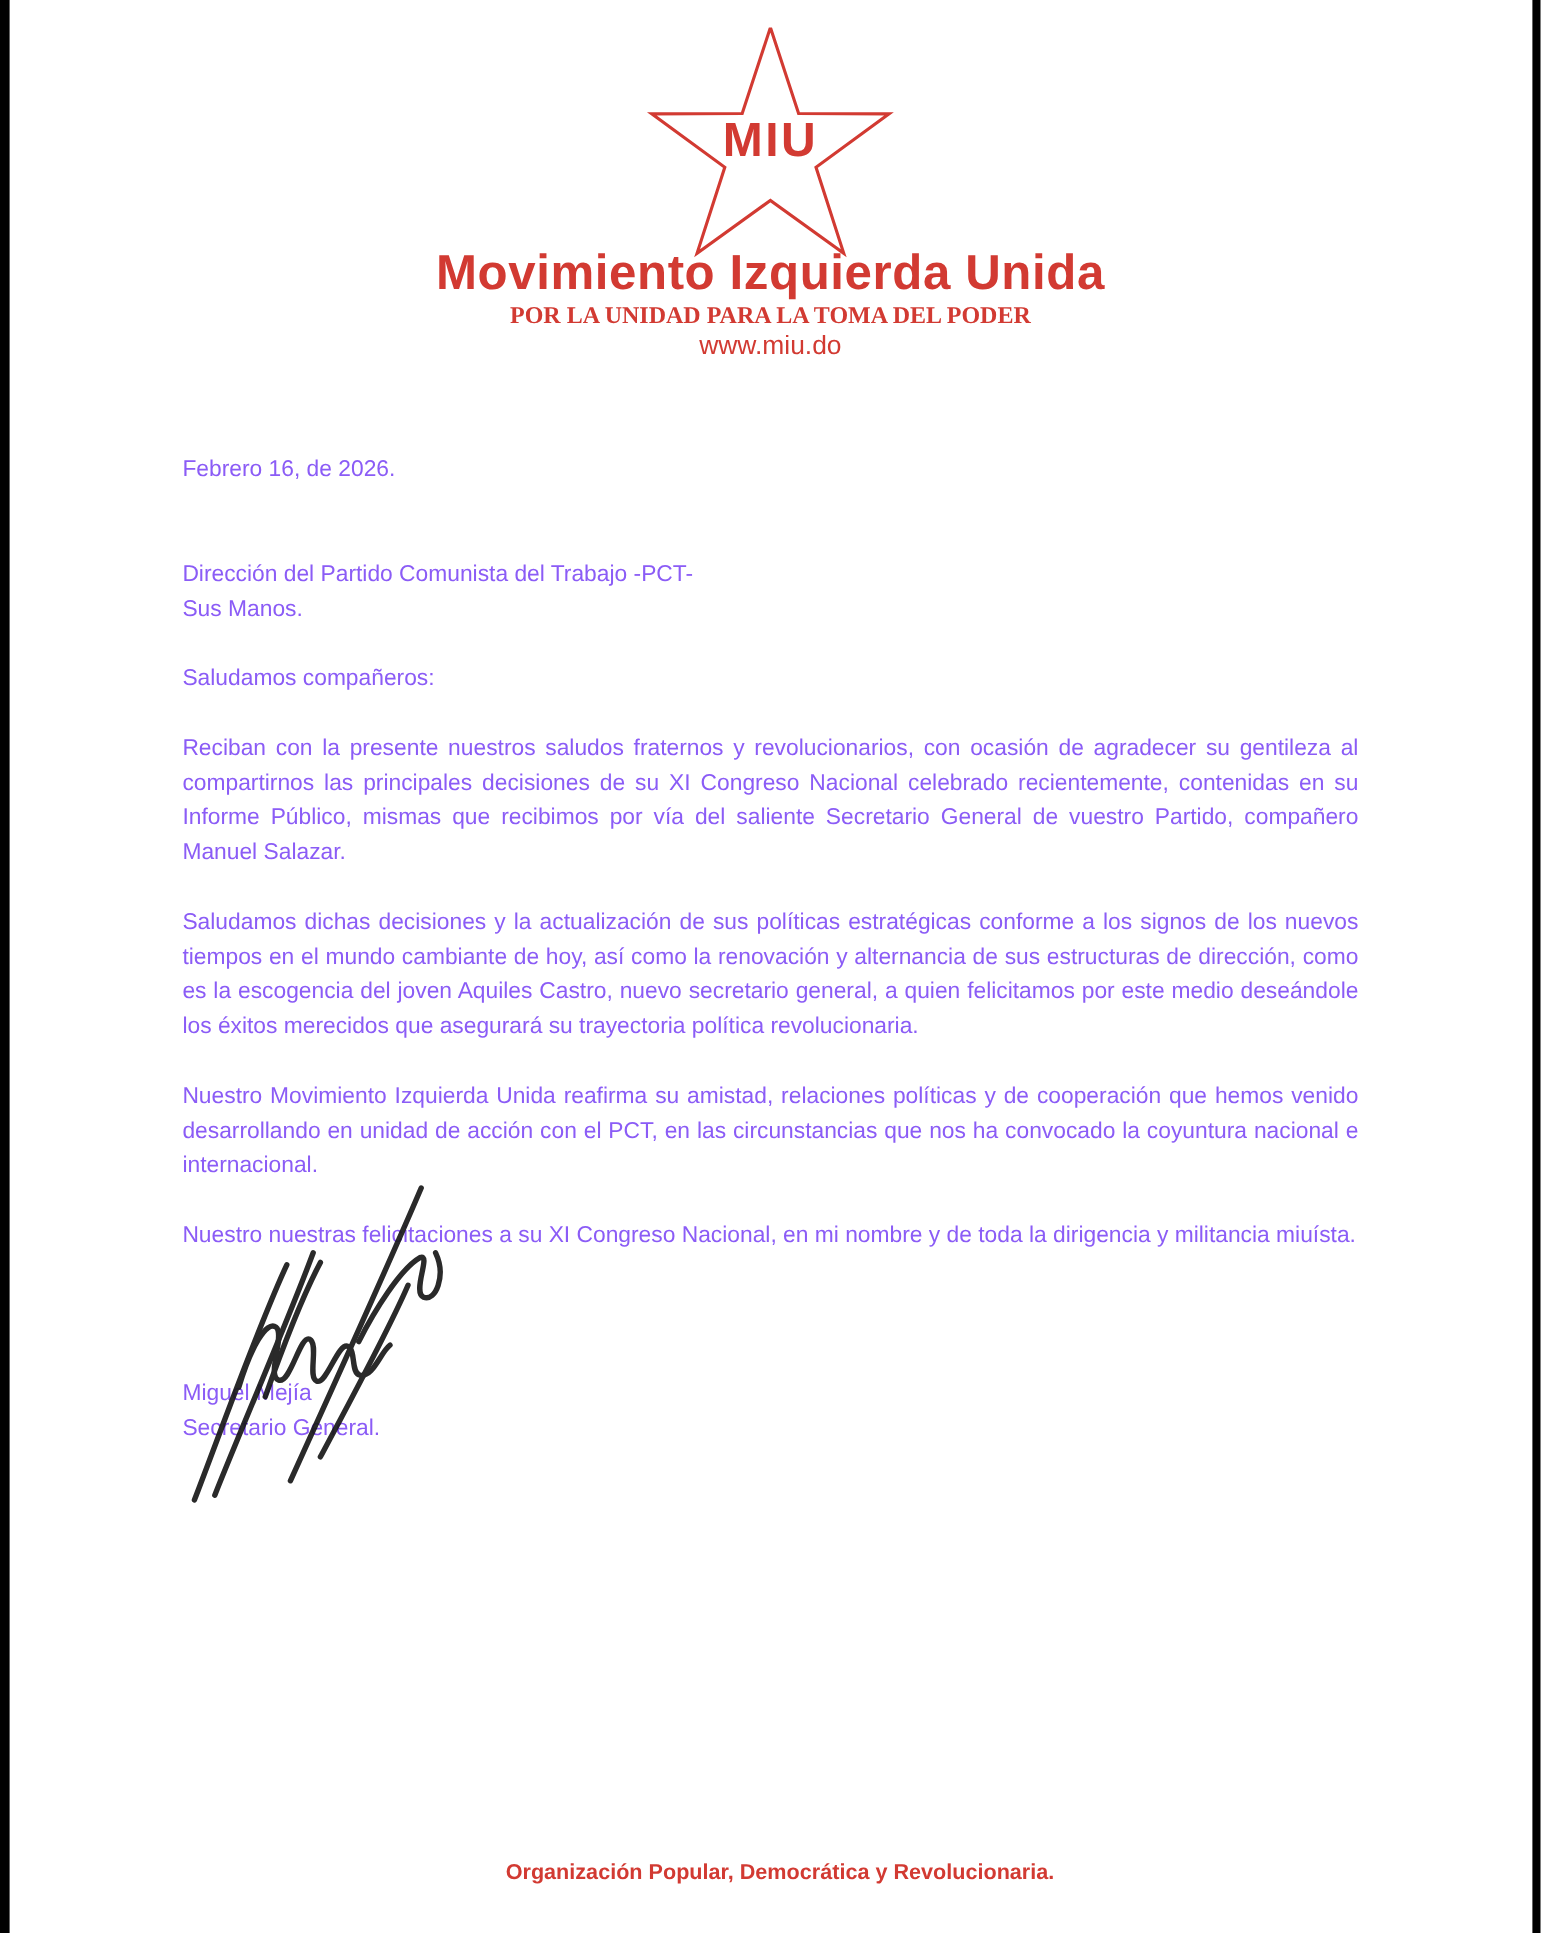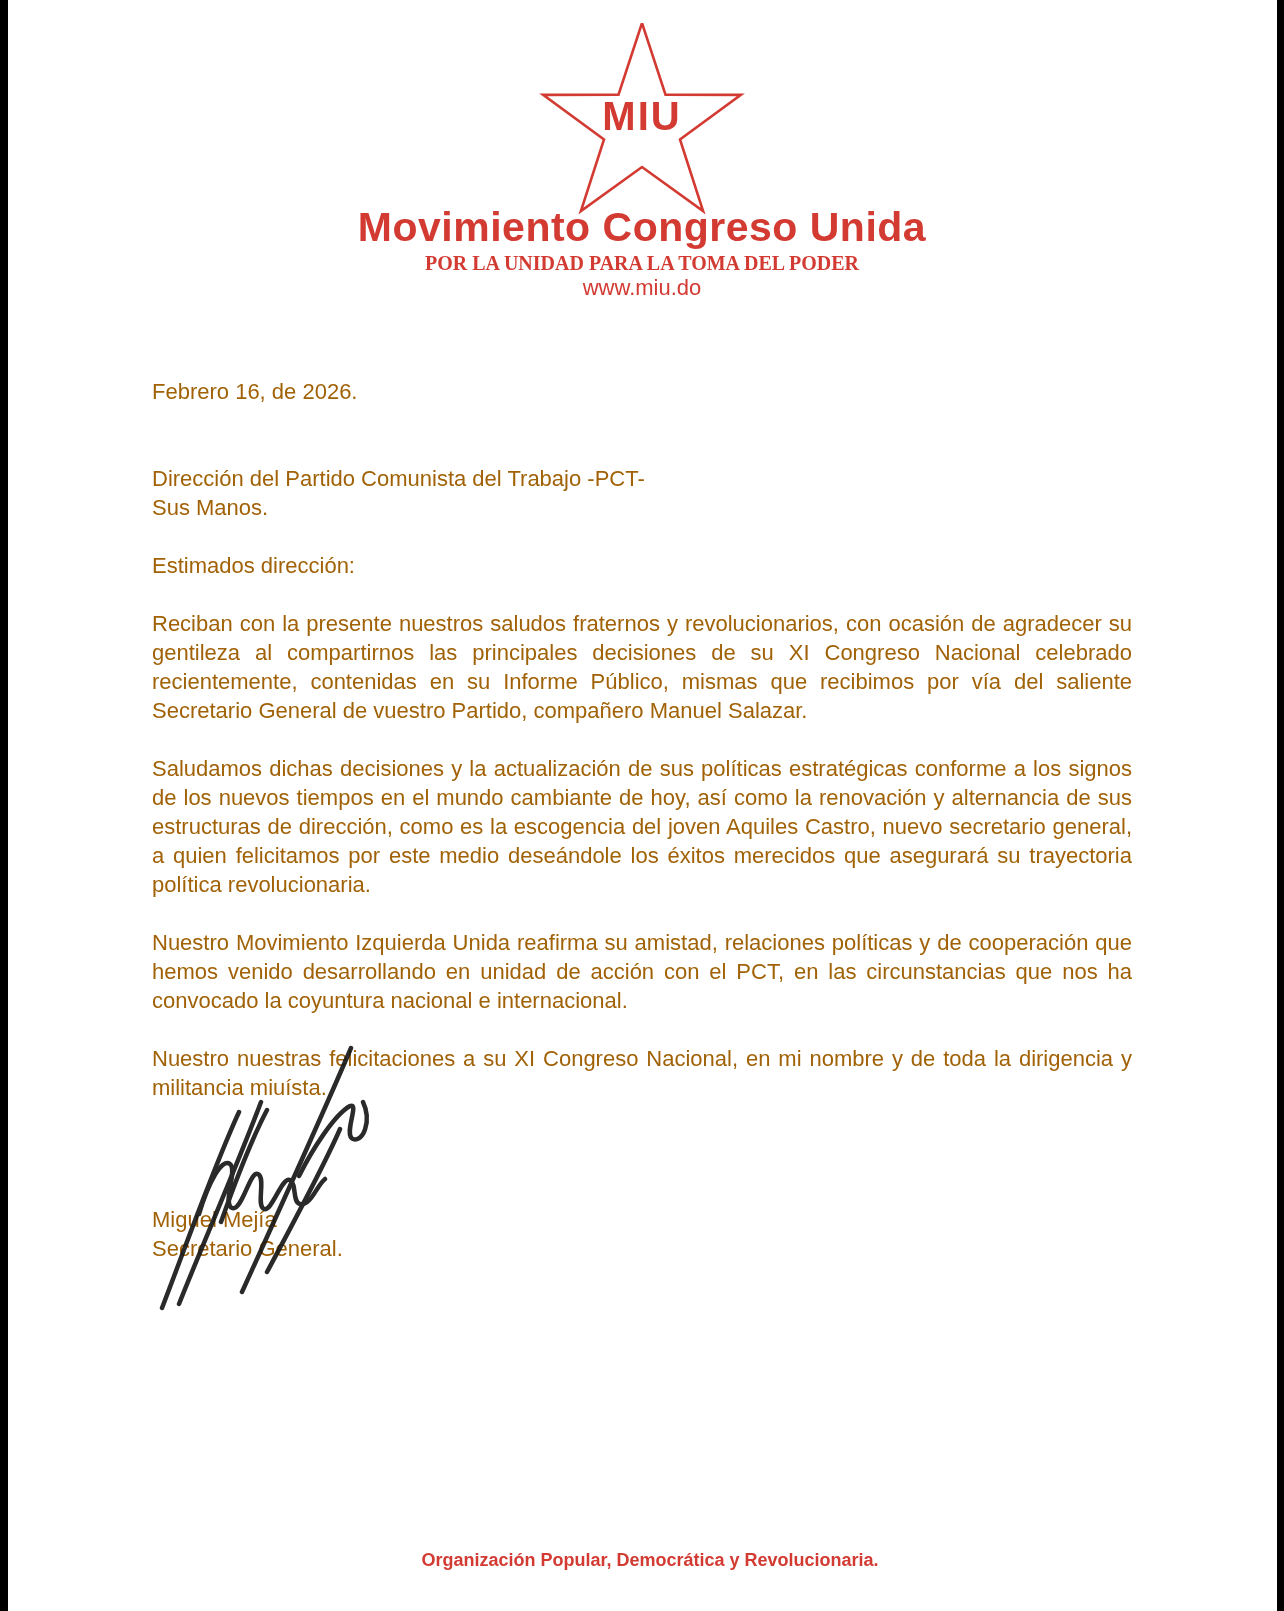--- a/index.html
+++ b/index.html
@@ -55,23 +55,23 @@
   }
   .org-website{
     font-size:22px;
     line-height:26px;
   }
 
   
   .letter-body{
     width:980px;
     margin:16px auto 0 152px;
-    font-size:22px;
+    font-size:19px;
     line-height:29px;
-    color:#a16207;
+    color:#8b5cf6;
   }
   .date-line{margin-top:76px;}
   .recipient{margin-top:58px;}
   .salutation{margin-top:29px;}
   .para{margin-top:29px;text-align:justify;}
   .bold{font-weight:normal;}
 
   
   .signature-area{
     position:relative;
@@ -107,34 +107,34 @@
   <div class="edge left"></div>
   <div class="edge right"></div>
 
   <header class="letterhead">
     <div class="star-wrap">
       <svg width="240" height="192" viewBox="0 0 240 192" xmlns="http://www.w3.org/2000/svg">
         <polygon points="120,0 143.5,71.6 218.9,71.9 158,116.4 181.1,188.1 120,144 58.9,188.1 82,116.4 21.1,71.9 96.5,71.6" fill="#ffffff" stroke="#d23a32" stroke-width="2.6"></polygon>
         <text x="120" y="107" text-anchor="middle" class="star-logo-text" font-size="40" fill="#d23a32">MIU</text>
       </svg>
     </div>
-    <div class="org-name">Movimiento Congreso Unida</div>
+    <div class="org-name">Movimiento Izquierda Unida</div>
     <div class="org-slogan">POR LA UNIDAD PARA LA TOMA DEL PODER</div>
     <div class="org-website">www.miu.do</div>
   </header>
 
   <main class="letter-body">
     <p class="date-line">Febrero 16, de 2026.</p>
 
     <div class="recipient">
       <p class="bold">Dirección del Partido Comunista del Trabajo -PCT-</p>
       <p>Sus Manos.</p>
     </div>
 
-    <p class="salutation">Estimados dirección:</p>
+    <p class="salutation">Saludamos compañeros:</p>
 
     <p class="para">Reciban con la presente nuestros saludos fraternos y revolucionarios, con ocasión de agradecer su gentileza al compartirnos las principales decisiones de su XI Congreso Nacional celebrado recientemente, contenidas en su Informe Público, mismas que recibimos por vía del saliente Secretario General de vuestro Partido, compañero Manuel Salazar.</p>
     <p class="para">Saludamos dichas decisiones y la actualización de sus políticas estratégicas conforme a los signos de los nuevos tiempos en el mundo cambiante de hoy, así como la renovación y alternancia de sus estructuras de dirección, como es la escogencia del joven Aquiles Castro, nuevo secretario general, a quien felicitamos por este medio deseándole los éxitos merecidos que asegurará su trayectoria política revolucionaria.</p>
     <p class="para">Nuestro Movimiento Izquierda Unida reafirma su amistad, relaciones políticas y de cooperación que hemos venido desarrollando en unidad de acción con el PCT, en las circunstancias que nos ha convocado la coyuntura nacional e internacional.</p>
     <p class="para">Nuestro nuestras felicitaciones a su XI Congreso Nacional, en mi nombre y de toda la dirigencia y militancia miuísta.</p>
 
     <div class="signature-area">
       <svg class="signature-ink" viewBox="0 0 300 300" xmlns="http://www.w3.org/2000/svg">
         <g fill="none" stroke="#181818" stroke-width="4.5" stroke-linecap="round" opacity="0.92">
           <path d="M8,272 C30,215 60,130 85,76"></path>

